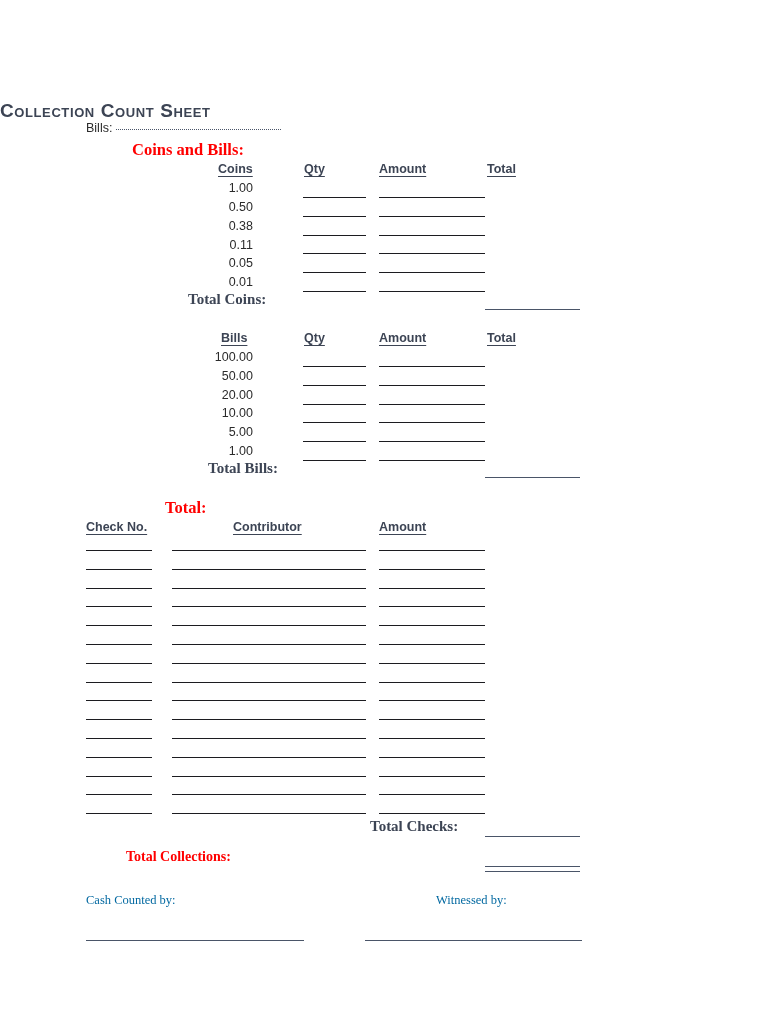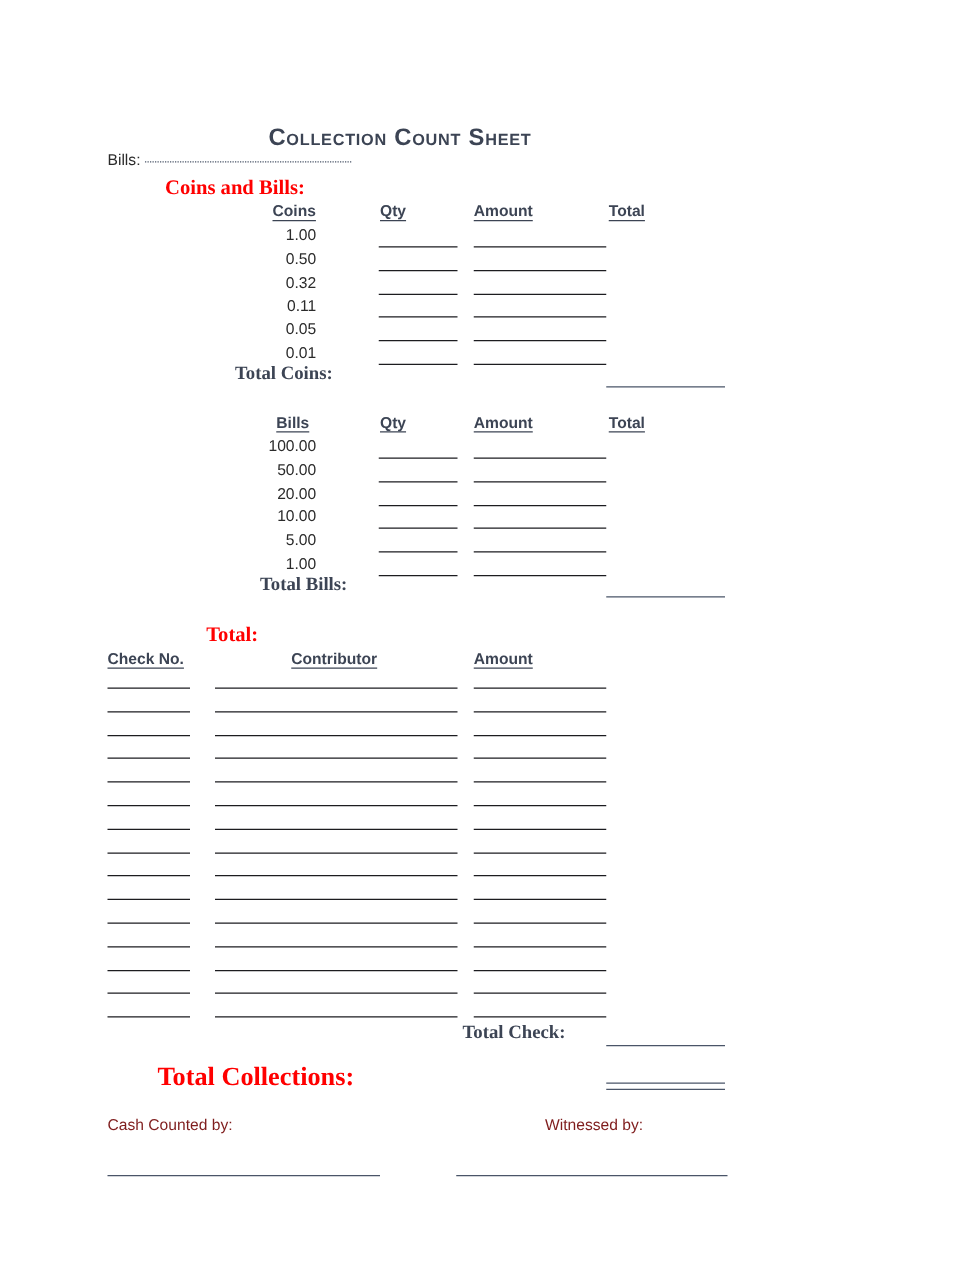--- a/index.html
+++ b/index.html
@@ -15,21 +15,21 @@
     font-family: "Liberation Sans", sans-serif;
     overflow: hidden;
   }
   .abs { position: absolute; }
 
   
   .doc-title {
     left: 0;
     top: 100px;
     width: 640px;
-    text-align: center;
+    text-align: left;
     font-family: "Liberation Sans", sans-serif;
     font-size: 19px;
     font-weight: bold;
     font-variant: small-caps;
     letter-spacing: 0.6px;
     color: #3c4454;
   }
 
   
   .date-row {
@@ -51,21 +51,21 @@
   
   .red-head {
     font-family: "Liberation Serif", serif;
     font-weight: bold;
     color: #ff0000;
     font-size: 16.5px;
     white-space: nowrap;
   }
   .head-coins-bills { left: 132px; top: 140px; }
   .head-checks      { left: 165px; top: 498px; }
-  .head-total-coll  { left: 126px; top: 849px; font-size: 21px; }
+  .head-total-coll  { left: 126px; top: 849px; font-size: 14px; }
 
   
   .col-head {
     font-family: "Liberation Sans", sans-serif;
     font-size: 12.5px;
     font-weight: bold;
     color: #3c4454;
     text-decoration: underline;
     text-underline-offset: 3px;
     white-space: nowrap;
@@ -99,23 +99,23 @@
     border-bottom: 1.6px solid #4a5568;
   }
   .rule-double {
     height: 4px;
     border-top: 1.6px solid #4a5568;
     border-bottom: 1.6px solid #4a5568;
   }
 
   
   .sig-label {
-    font-family: Liberation Sans, sans-serif;
-    font-size: 12.5px;
-    color: #7f1d1d;
+    font-family: Liberation Serif, serif;
+    font-size: 12.5px;
+    color: #0369a1;
     white-space: nowrap;
   }
 </style>
 </head>
 <body>
 
 <div class="page">
 
   <div class="abs doc-title">Collection Count Sheet</div>
 
@@ -125,21 +125,21 @@
 
   <div class="abs red-head head-coins-bills">Coins and Bills:</div>
 
   <div class="abs col-head" style="left:218px; top:162px;">Coins</div>
   <div class="abs col-head" style="left:304px; top:162px;">Qty</div>
   <div class="abs col-head" style="left:379px; top:162px;">Amount</div>
   <div class="abs col-head" style="left:487px; top:162px;">Total </div>
 
   <div class="abs denom" style="left:183px; top:181px; width:70px;">1.00</div>
   <div class="abs denom" style="left:183px; top:200px; width:70px;">0.50</div>
-  <div class="abs denom" style="left:183px; top:219px; width:70px;">0.32</div>
+  <div class="abs denom" style="left:183px; top:219px; width:70px;">0.38</div>
   <div class="abs denom" style="left:183px; top:238px; width:70px;">0.11</div>
   <div class="abs denom" style="left:183px; top:256px; width:70px;">0.05</div>
   <div class="abs denom" style="left:183px; top:275px; width:70px;">0.01</div>
 
   <div class="abs rule" style="left:303px; top:197px;  width:63px;"></div>
   <div class="abs rule" style="left:303px; top:216px;  width:63px;"></div>
   <div class="abs rule" style="left:303px; top:235px;  width:63px;"></div>
   <div class="abs rule" style="left:303px; top:253px;  width:63px;"></div>
   <div class="abs rule" style="left:303px; top:272px;  width:63px;"></div>
   <div class="abs rule" style="left:303px; top:291px;  width:63px;"></div>
@@ -230,21 +230,21 @@
       <div class="abs rule" style="left: 172px; top: 775.6px; width: 194px;"></div>
       <div class="abs rule" style="left: 379px; top: 775.6px; width: 106px;"></div>
       <div class="abs rule" style="left: 86px; top: 794.4px; width: 66px;"></div>
       <div class="abs rule" style="left: 172px; top: 794.4px; width: 194px;"></div>
       <div class="abs rule" style="left: 379px; top: 794.4px; width: 106px;"></div>
       <div class="abs rule" style="left: 86px; top: 813.2px; width: 66px;"></div>
       <div class="abs rule" style="left: 172px; top: 813.2px; width: 194px;"></div>
       <div class="abs rule" style="left: 379px; top: 813.2px; width: 106px;"></div>
     </div>
 
-  <div class="abs tot-label" style="left:370px; top:818px;">Total Check:</div>
+  <div class="abs tot-label" style="left:370px; top:818px;">Total Checks:</div>
   <div class="abs rule-soft" style="left:485px; top:836px; width:95px;"></div>
 
   <div class="abs red-head head-total-coll">Total Collections:</div>
   <div class="abs rule-double" style="left:485px; top:866px; width:95px;"></div>
 
   <div class="abs sig-label" style="left:86px;  top:893px;">Cash Counted by:</div>
   <div class="abs sig-label" style="left:436px; top:893px;">Witnessed by:</div>
   <div class="abs rule-soft" style="left:86px;  top:940px; width:218px;"></div>
   <div class="abs rule-soft" style="left:365px; top:940px; width:217px;"></div>
 

